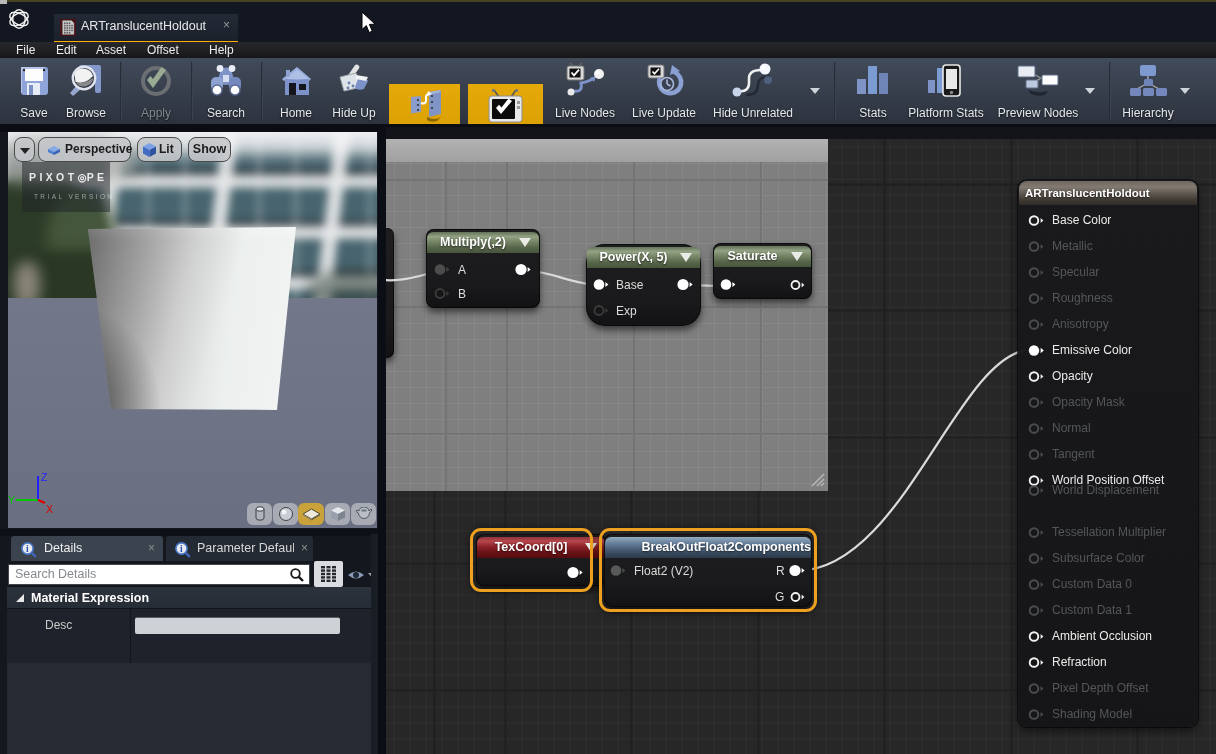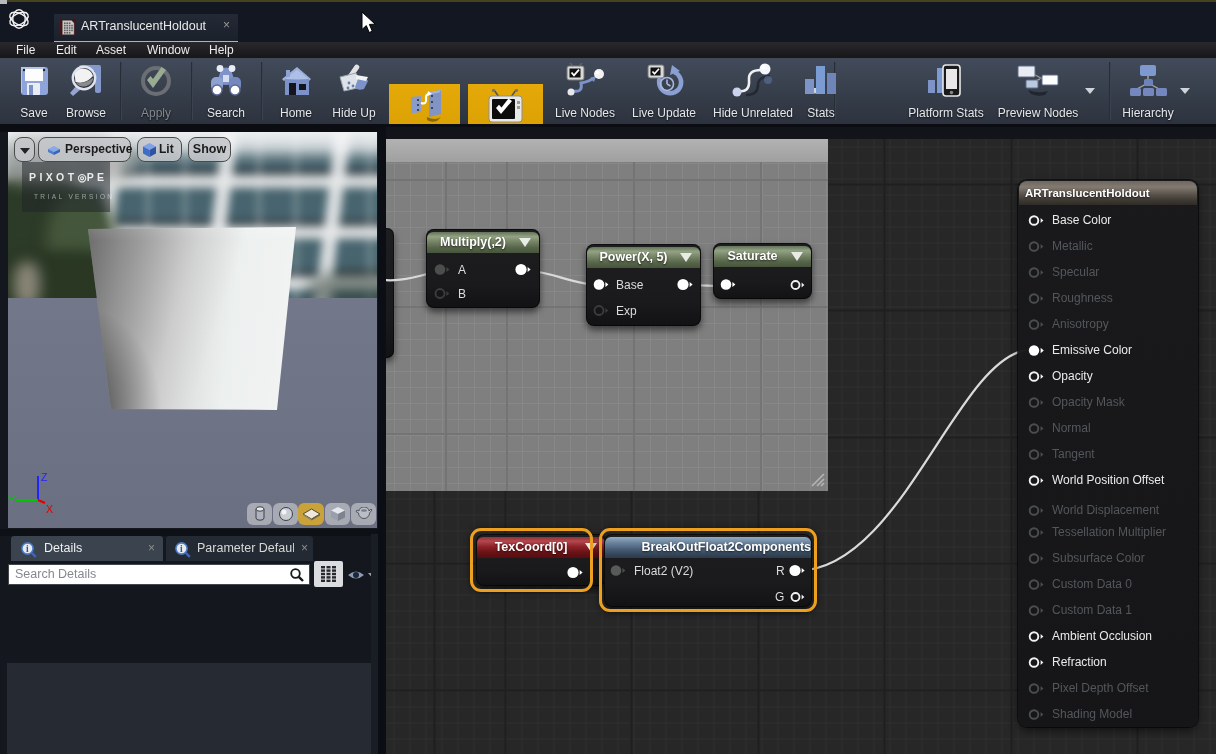--- a/index.html
+++ b/index.html
@@ -102,21 +102,21 @@
     </div>
     <div id="tabunderline" class="abs"></div>
     <svg class="abs" style="left:361px;top:9px;" width="17" height="24" viewBox="0 0 17 24">
       <path d="M1 1 L1 18.5 L5.3 14.6 L8.2 21.5 L11.3 20.2 L8.4 13.4 L14.2 13.2 Z" fill="#fff" stroke="#000" stroke-width="1"></path>
     </svg>
   </div>
   <div id="menubar" class="abs">
     <div class="menuitem" style="left:16px;">File</div>
     <div class="menuitem" style="left:56px;">Edit</div>
     <div class="menuitem" style="left:96px;">Asset</div>
-    <div class="menuitem" style="left:147px;">Window</div>
+    <div class="menuitem" style="left:147px;">Offset</div>
     <div class="menuitem" style="left:209px;">Help</div>
   </div>
   <div id="toolbar" class="abs">
     <div class="tbtn" style="left:9px;width:50px;">
         <svg width="34" height="36" viewBox="0 0 34 36">
       <path d="M4 4 h24 a3 3 0 0 1 3 3 v22 a3 3 0 0 1-3 3 H7 a3 3 0 0 1-3-3 Z" fill="#8fa4d8"></path>
       <path d="M4 4 h24 l-2 2 H8 a3 3 0 0 0-3 3 v20 l-1 1 Z" fill="#b9c6e8"></path>
       <rect x="8" y="6" width="18" height="12" fill="#fdfdfd"></rect>
       <rect x="10" y="20" width="13" height="12" rx="1" fill="#e8ecf5"></rect>
       <rect x="12" y="22" width="4" height="10" fill="#7b90c4"></rect>
@@ -247,21 +247,21 @@
       <path d="M16 32 q12 0 12 -10 q0 -8 12 -9" fill="none" stroke="rgba(20,24,32,.55)" stroke-width="2.6"></path>
       <circle cx="35" cy="6" r="5.5" fill="#f5f8ff"></circle>
       <circle cx="33.2" cy="4.4" r="2.1" fill="#fff"></circle>
       <circle cx="7" cy="29" r="4.5" fill="#c9d4ea"></circle>
       <circle cx="38" cy="17" r="4" fill="rgba(90,110,150,.65)"></circle>
     </svg>
         <div class="lbl">Hide Unrelated</div>
       </div>
     <div class="tcaret" style="left:810px;top:30px;"></div>
     <div class="tsep" style="left:834px;"></div>
-    <div class="tbtn" style="left:791px;width:60px;">
+    <div class="tbtn" style="left:843px;width:60px;">
         <svg width="36" height="36" viewBox="0 0 36 36">
       <rect x="2" y="16" width="9" height="15" fill="#7f94c6"></rect>
       <rect x="13" y="3" width="9" height="28" fill="#7a9cd2"></rect>
       <rect x="24" y="10" width="9" height="21" fill="#6f85b8"></rect>
     </svg>
         <div class="lbl">Stats</div>
       </div>
     <div class="tbtn" style="left:903px;width:86px;">
         <svg width="40" height="36" viewBox="0 0 40 36">
       <rect x="2" y="17" width="7" height="13" fill="#7f94c6"></rect>
@@ -333,21 +333,21 @@
       <svg class="abs" style="left:8px;top:58px;" width="17" height="13" viewBox="0 0 17 13">
           <circle cx="6" cy="6.5" r="4.5" fill="#161616" stroke="#3c3d3d" stroke-width="1.8"></circle>
           <path d="M12.4 4.1 L15.2 6.5 L12.4 8.9 Z" fill="#3c3d3d"></path>
         </svg>
       <div class="pinrow" style="left:32px;top:58px;">B</div>
       <svg class="abs" style="left:89px;top:34px;" width="17" height="13" viewBox="0 0 17 13">
           <circle cx="6" cy="6.5" r="5.6" fill="#fff"></circle>
           <path d="M12.6 3.9 L15.6 6.5 L12.6 9.1 Z" fill="#fff"></path>
         </svg>
     </div>
-    <div class="node" style="left:200px;top:117px;width:115px;height:82px;">
+    <div class="node" style="left:200px;top:117px;width:115px;height:82px;border-radius:19px;">
       <div class="nhead ghead">Power(X, 5)<div class="hcaret"></div></div>
       <svg class="abs" style="left:7px;top:34px;" width="17" height="13" viewBox="0 0 17 13">
           <circle cx="6" cy="6.5" r="5.3" fill="#fff"></circle>
           <path d="M12.4 3.9 L15.4 6.5 L12.4 9.1 Z" fill="#fff"></path>
         </svg>
       <div class="pinrow" style="left:30px;top:34px;">Base</div>
       <svg class="abs" style="left:7px;top:60px;" width="17" height="13" viewBox="0 0 17 13">
           <circle cx="6" cy="6.5" r="4.5" fill="#161616" stroke="#3c3d3d" stroke-width="1.8"></circle>
           <path d="M12.4 4.1 L15.2 6.5 L12.4 8.9 Z" fill="#3c3d3d"></path>
         </svg>
@@ -434,21 +434,21 @@
             <path d="M12.6 4 L15.4 6.5 L12.6 9 Z" fill="#4b4e51"></path>
           </svg>Normal</div>
       <div class="bigrow off" style="top:266px;"><svg width="17" height="13" viewBox="0 0 17 13">
             <circle cx="6" cy="6.5" r="4.3" fill="none" stroke="#4b4e51" stroke-width="1.9"></circle>
             <path d="M12.6 4 L15.4 6.5 L12.6 9 Z" fill="#4b4e51"></path>
           </svg>Tangent</div>
       <div class="bigrow on" style="top:292px;"><svg width="17" height="13" viewBox="0 0 17 13">
             <circle cx="6" cy="6.5" r="4.3" fill="none" stroke="#f2f2f2" stroke-width="1.9"></circle>
             <path d="M12.6 4 L15.4 6.5 L12.6 9 Z" fill="#f2f2f2"></path>
           </svg>World Position Offset</div>
-      <div class="bigrow off" style="top:322px;"><svg width="17" height="13" viewBox="0 0 17 13">
+      <div class="bigrow off" style="top:302px;"><svg width="17" height="13" viewBox="0 0 17 13">
             <circle cx="6" cy="6.5" r="4.3" fill="none" stroke="#4b4e51" stroke-width="1.9"></circle>
             <path d="M12.6 4 L15.4 6.5 L12.6 9 Z" fill="#4b4e51"></path>
           </svg>World Displacement</div>
       <div class="bigrow off" style="top:344px;"><svg width="17" height="13" viewBox="0 0 17 13">
             <circle cx="6" cy="6.5" r="4.3" fill="none" stroke="#4b4e51" stroke-width="1.9"></circle>
             <path d="M12.6 4 L15.4 6.5 L12.6 9 Z" fill="#4b4e51"></path>
           </svg>Tessellation Multiplier</div>
       <div class="bigrow off" style="top:370px;"><svg width="17" height="13" viewBox="0 0 17 13">
             <circle cx="6" cy="6.5" r="4.3" fill="none" stroke="#4b4e51" stroke-width="1.9"></circle>
             <path d="M12.6 4 L15.4 6.5 L12.6 9 Z" fill="#4b4e51"></path>
@@ -616,17 +616,26 @@
               <rect x="5.5" y="13.6" width="4" height="2.4"></rect>
               <rect x="11" y="13.6" width="4" height="2.4"></rect>
           </g>
         </svg>
       </div>
       <svg class="abs" style="left:347px;top:39px;" width="28" height="14" viewBox="0 0 28 14">
         <path d="M1 7 Q9 0 17 7 Q9 14 1 7 Z" fill="#8a9cb8"></path>
         <circle cx="9" cy="7" r="3" fill="#1d2736"></circle>
         <path d="M21 5 l3.5 4 3.5 -4 Z" fill="#9aa0a8"></path>
       </svg>
+      <div class="abs" style="left:7px;top:58px;width:364px;height:22px;background:linear-gradient(#2d333d,#262c36);border-bottom:1px solid #10141a;color:#fff;font-size:12.5px;font-weight:bold;">
+        <div style="position:absolute;left:9px;top:7px;width:0;height:0;border-bottom:8px solid #e8e8e8;border-left:8px solid transparent;"></div>
+        <span style="position:absolute;left:24px;top:4px;">Material Expression</span>
+      </div>
+      <div class="abs" style="left:7px;top:80px;width:364px;height:54px;background:#1e232b;">
+        <div style="position:absolute;left:123px;top:0;width:1px;height:54px;background:#12161c;"></div>
+        <div style="position:absolute;left:38px;top:9px;color:#c9c9c9;font-size:12px;">Desc</div>
+        <div style="position:absolute;left:128px;top:8px;width:205px;height:17px;background:#ced2d6;border-radius:2px;border-top:1px solid #5a5d61;"></div>
+      </div>
       <div class="abs" style="left:7px;top:134px;width:364px;height:91px;background:#262b33;"></div>
       <div class="abs" style="left:371px;top:5px;width:7px;height:220px;background:#191d24;"></div>
     </div>
   </div>
 </div>
 
 </body></html>

